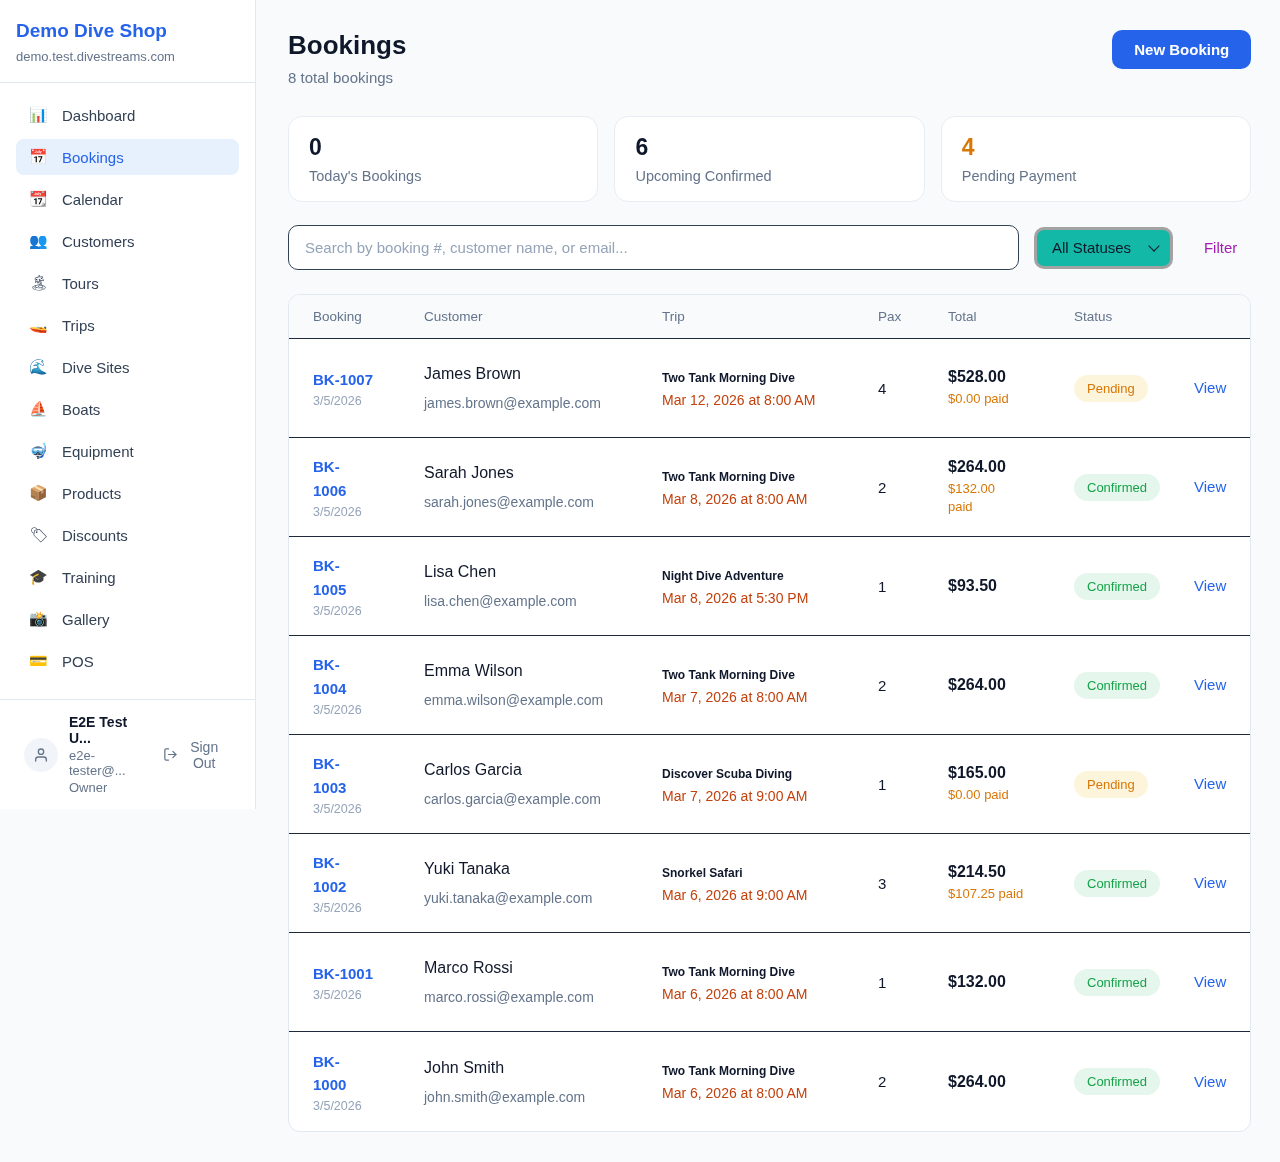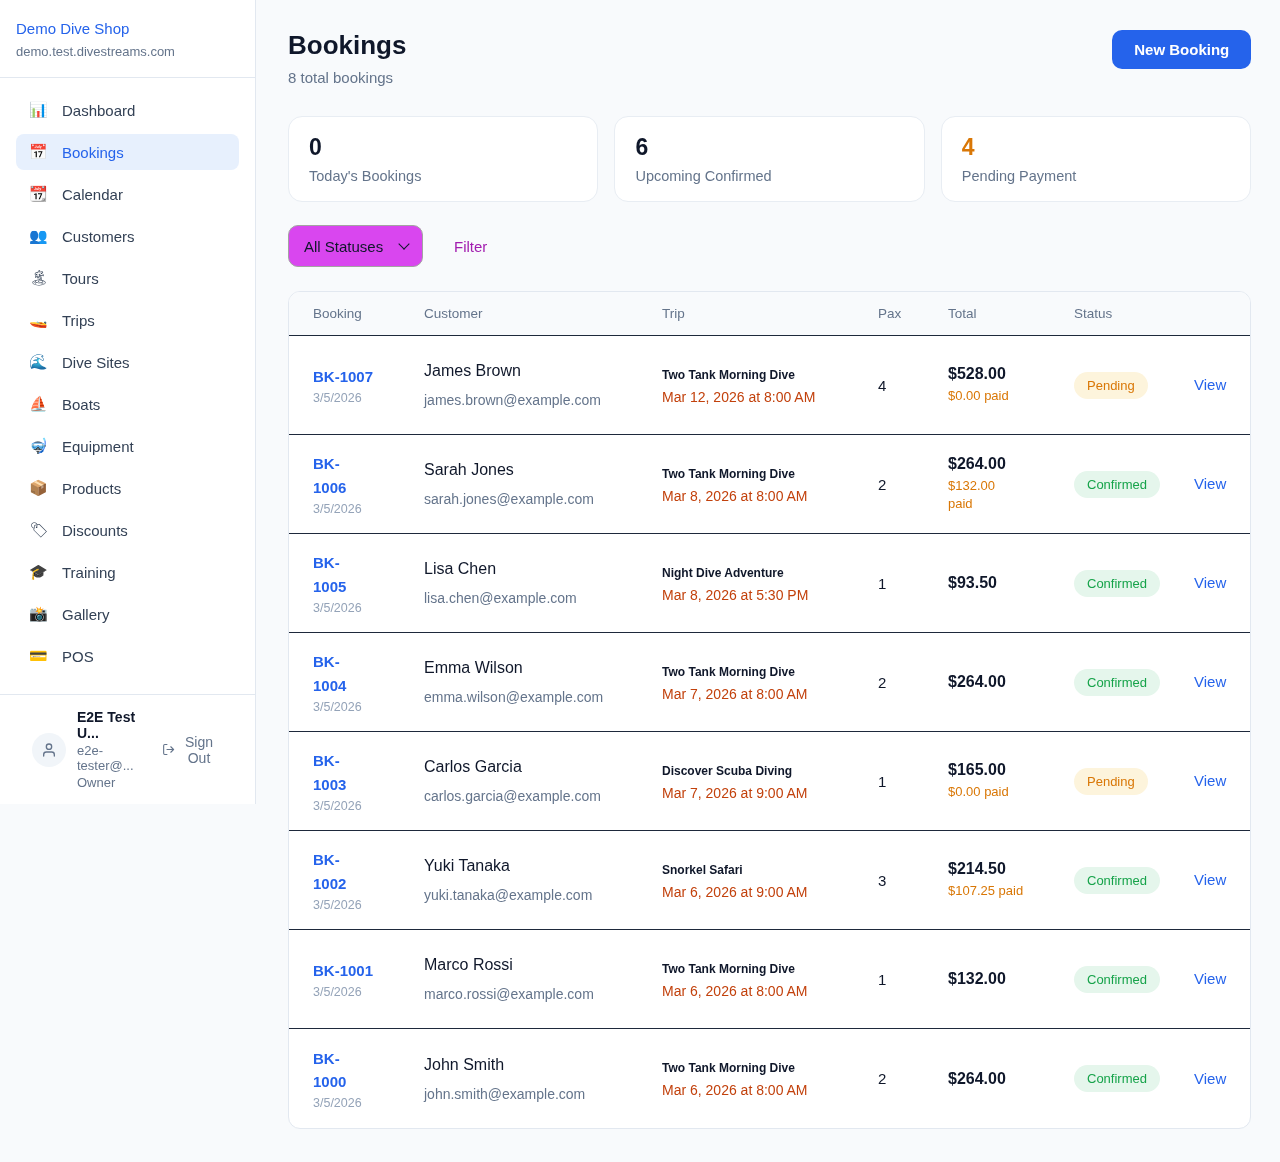--- a/index.html
+++ b/index.html
@@ -12,34 +12,34 @@
   }
   .app { display: flex; align-items: flex-start; width: 1280px; }
 
   
   .sidebar {
     width: 256px; background: #ffffff;
     border-right: 1px solid #e2e8f0;
     flex: 0 0 256px;
   }
   .side-head { padding: 20px 16px 18px; border-bottom: 1px solid #e2e8f0; }
-  .shop-name { color: var(--accent, #2563eb); font-size: 15px; font-weight: normal; }
+  .shop-name { color: var(--accent, #2563eb); font-size: 19px; font-weight: bold; }
   .shop-domain { color: #64748b; font-size: 13px; margin-top: 7px; }
   .side-nav { padding: 14px 16px; }
   .nav-item {
     display: flex; align-items: center; gap: 13px;
     padding: 9px 13px; margin-bottom: 6px;
     border-radius: 8px; cursor: pointer;
     font-size: 15px; color: #334155;
   }
   .nav-item .icon { font-size: 15px; width: 20px; text-align: center; }
   .nav-item.active { background: #e7f0fd; color: var(--accent, #2563eb); }
   .side-foot {
     border-top: 1px solid #e2e8f0;
-    padding: 14px 32px; display: flex; align-items: center; gap: 11px;
+    padding: 14px 24px; display: flex; align-items: center; gap: 11px;
   }
   .avatar {
     width: 34px; height: 34px; border-radius: 50%;
     background: #f1f5f9; display: flex; align-items: center; justify-content: center;
     flex: 0 0 34px; color: #64748b;
   }
   .user-meta { min-width: 0; }
   .user-name { font-size: 14px; font-weight: bold; color: #0f172a; }
   .user-email, .user-role { font-size: 13px; color: #64748b; margin-top: 2px; }
   .signout {
@@ -70,21 +70,21 @@
 
   .filter-row { display: flex; align-items: center; gap: 15px; margin-bottom: 24px; }
   .search-input {
     flex: 1; height: 45px; border: 1px solid #334155; border-radius: 10px;
     padding: 0 16px; font-size: 15px; font-family: inherit; background: #fff; color: #0f172a;
   }
   .search-input::placeholder { color: #94a3b8; }
   .select-wrap { position: relative; }
   .status-select {
     height: 42px; appearance: none; -webkit-appearance: none;
-    border: 1px solid #a3a3a3; border-radius: 10px; background: #d946ef;
+    border: 3px solid #a3a3a3; border-radius: 10px; background: #14b8a6;
     padding: 0 38px 0 15px; font-size: 15px; font-family: inherit; color: #0f172a; cursor: pointer;
   }
   .select-wrap::after {
     content: ""; position: absolute; right: 15px; top: 15px;
     width: 7px; height: 7px; border-right: 1.8px solid #0f172a; border-bottom: 1.8px solid #0f172a;
     transform: rotate(45deg); pointer-events: none;
   }
   .filter-label { font-size: 15px; color: #a21caf; font-weight: 500; margin: 0 14px 0 16px; cursor: pointer; }
 
   
@@ -223,20 +223,21 @@
           <div class="stat-value">6</div>
           <div class="stat-label">Upcoming Confirmed</div>
         </div>
         <div class="stat-card">
           <div class="stat-value orange">4</div>
           <div class="stat-label">Pending Payment</div>
         </div>
       </div>
 
     <div class="filter-row">
+      <input class="search-input" type="text" placeholder="Search by booking #, customer name, or email..." style="">
       <div class="select-wrap">
         <select class="status-select" id="status-select"><option>All Statuses</option></select>
       </div>
       <span class="filter-label">Filter</span>
     </div>
 
     <div class="table-card">
       <div class="trow thead" id="table-head">
           <div class="th">Booking</div>
           <div class="th">Customer</div>

